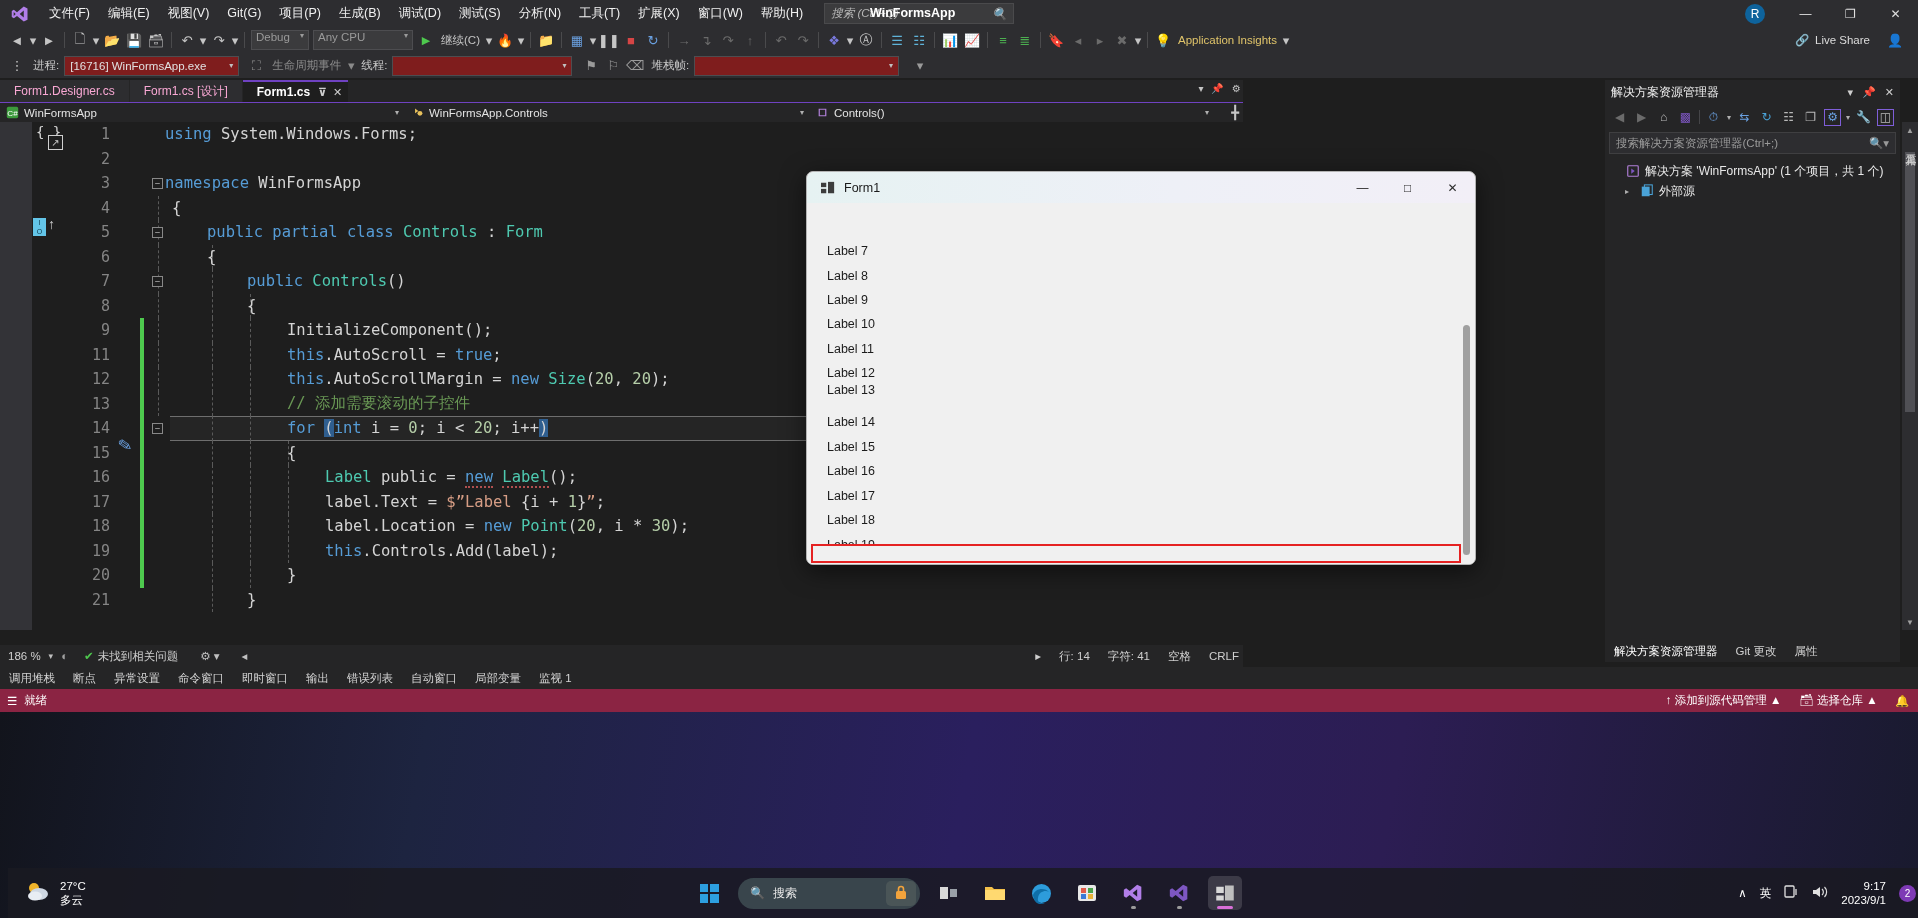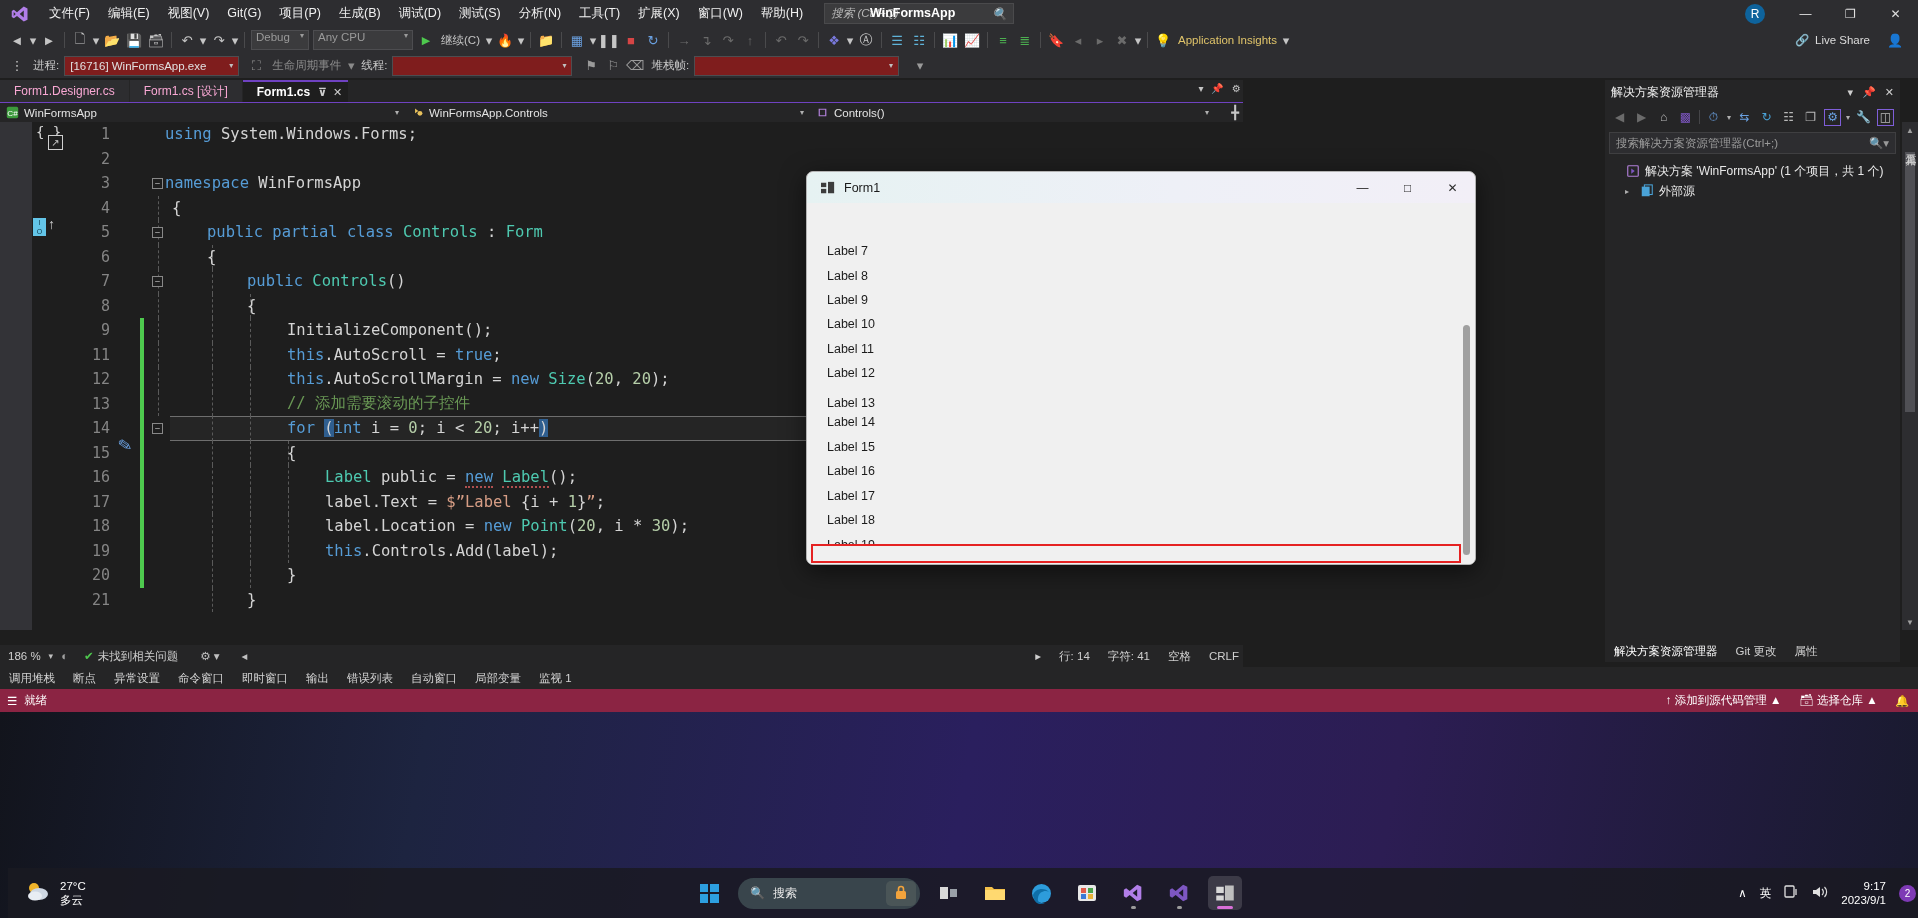--- a/index.html
+++ b/index.html
@@ -752,21 +752,21 @@
       <div class="form1-btn close">✕</div>
     </div>
   </div>
   <div class="form1-body">
     <span class="form1-label" style="top:41px">Label 7</span>
     <span class="form1-label" style="top:66px">Label 8</span>
     <span class="form1-label" style="top:90px">Label 9</span>
     <span class="form1-label" style="top:114px">Label 10</span>
     <span class="form1-label" style="top:139px">Label 11</span>
     <span class="form1-label" style="top:163px">Label 12</span>
-    <span class="form1-label" style="top:193px">Label 13</span>
+    <span class="form1-label" style="top:180px">Label 13</span>
     <span class="form1-label" style="top:212px">Label 14</span>
     <span class="form1-label" style="top:237px">Label 15</span>
     <span class="form1-label" style="top:261px">Label 16</span>
     <span class="form1-label" style="top:286px">Label 17</span>
     <span class="form1-label" style="top:310px">Label 18</span>
     <span class="form1-label" style="top:335px">Label 19</span>
     <span class="form1-label" style="top:359px">Label 20</span>
 
     <div class="form1-vscroll">
       <div class="vthumb"></div>

